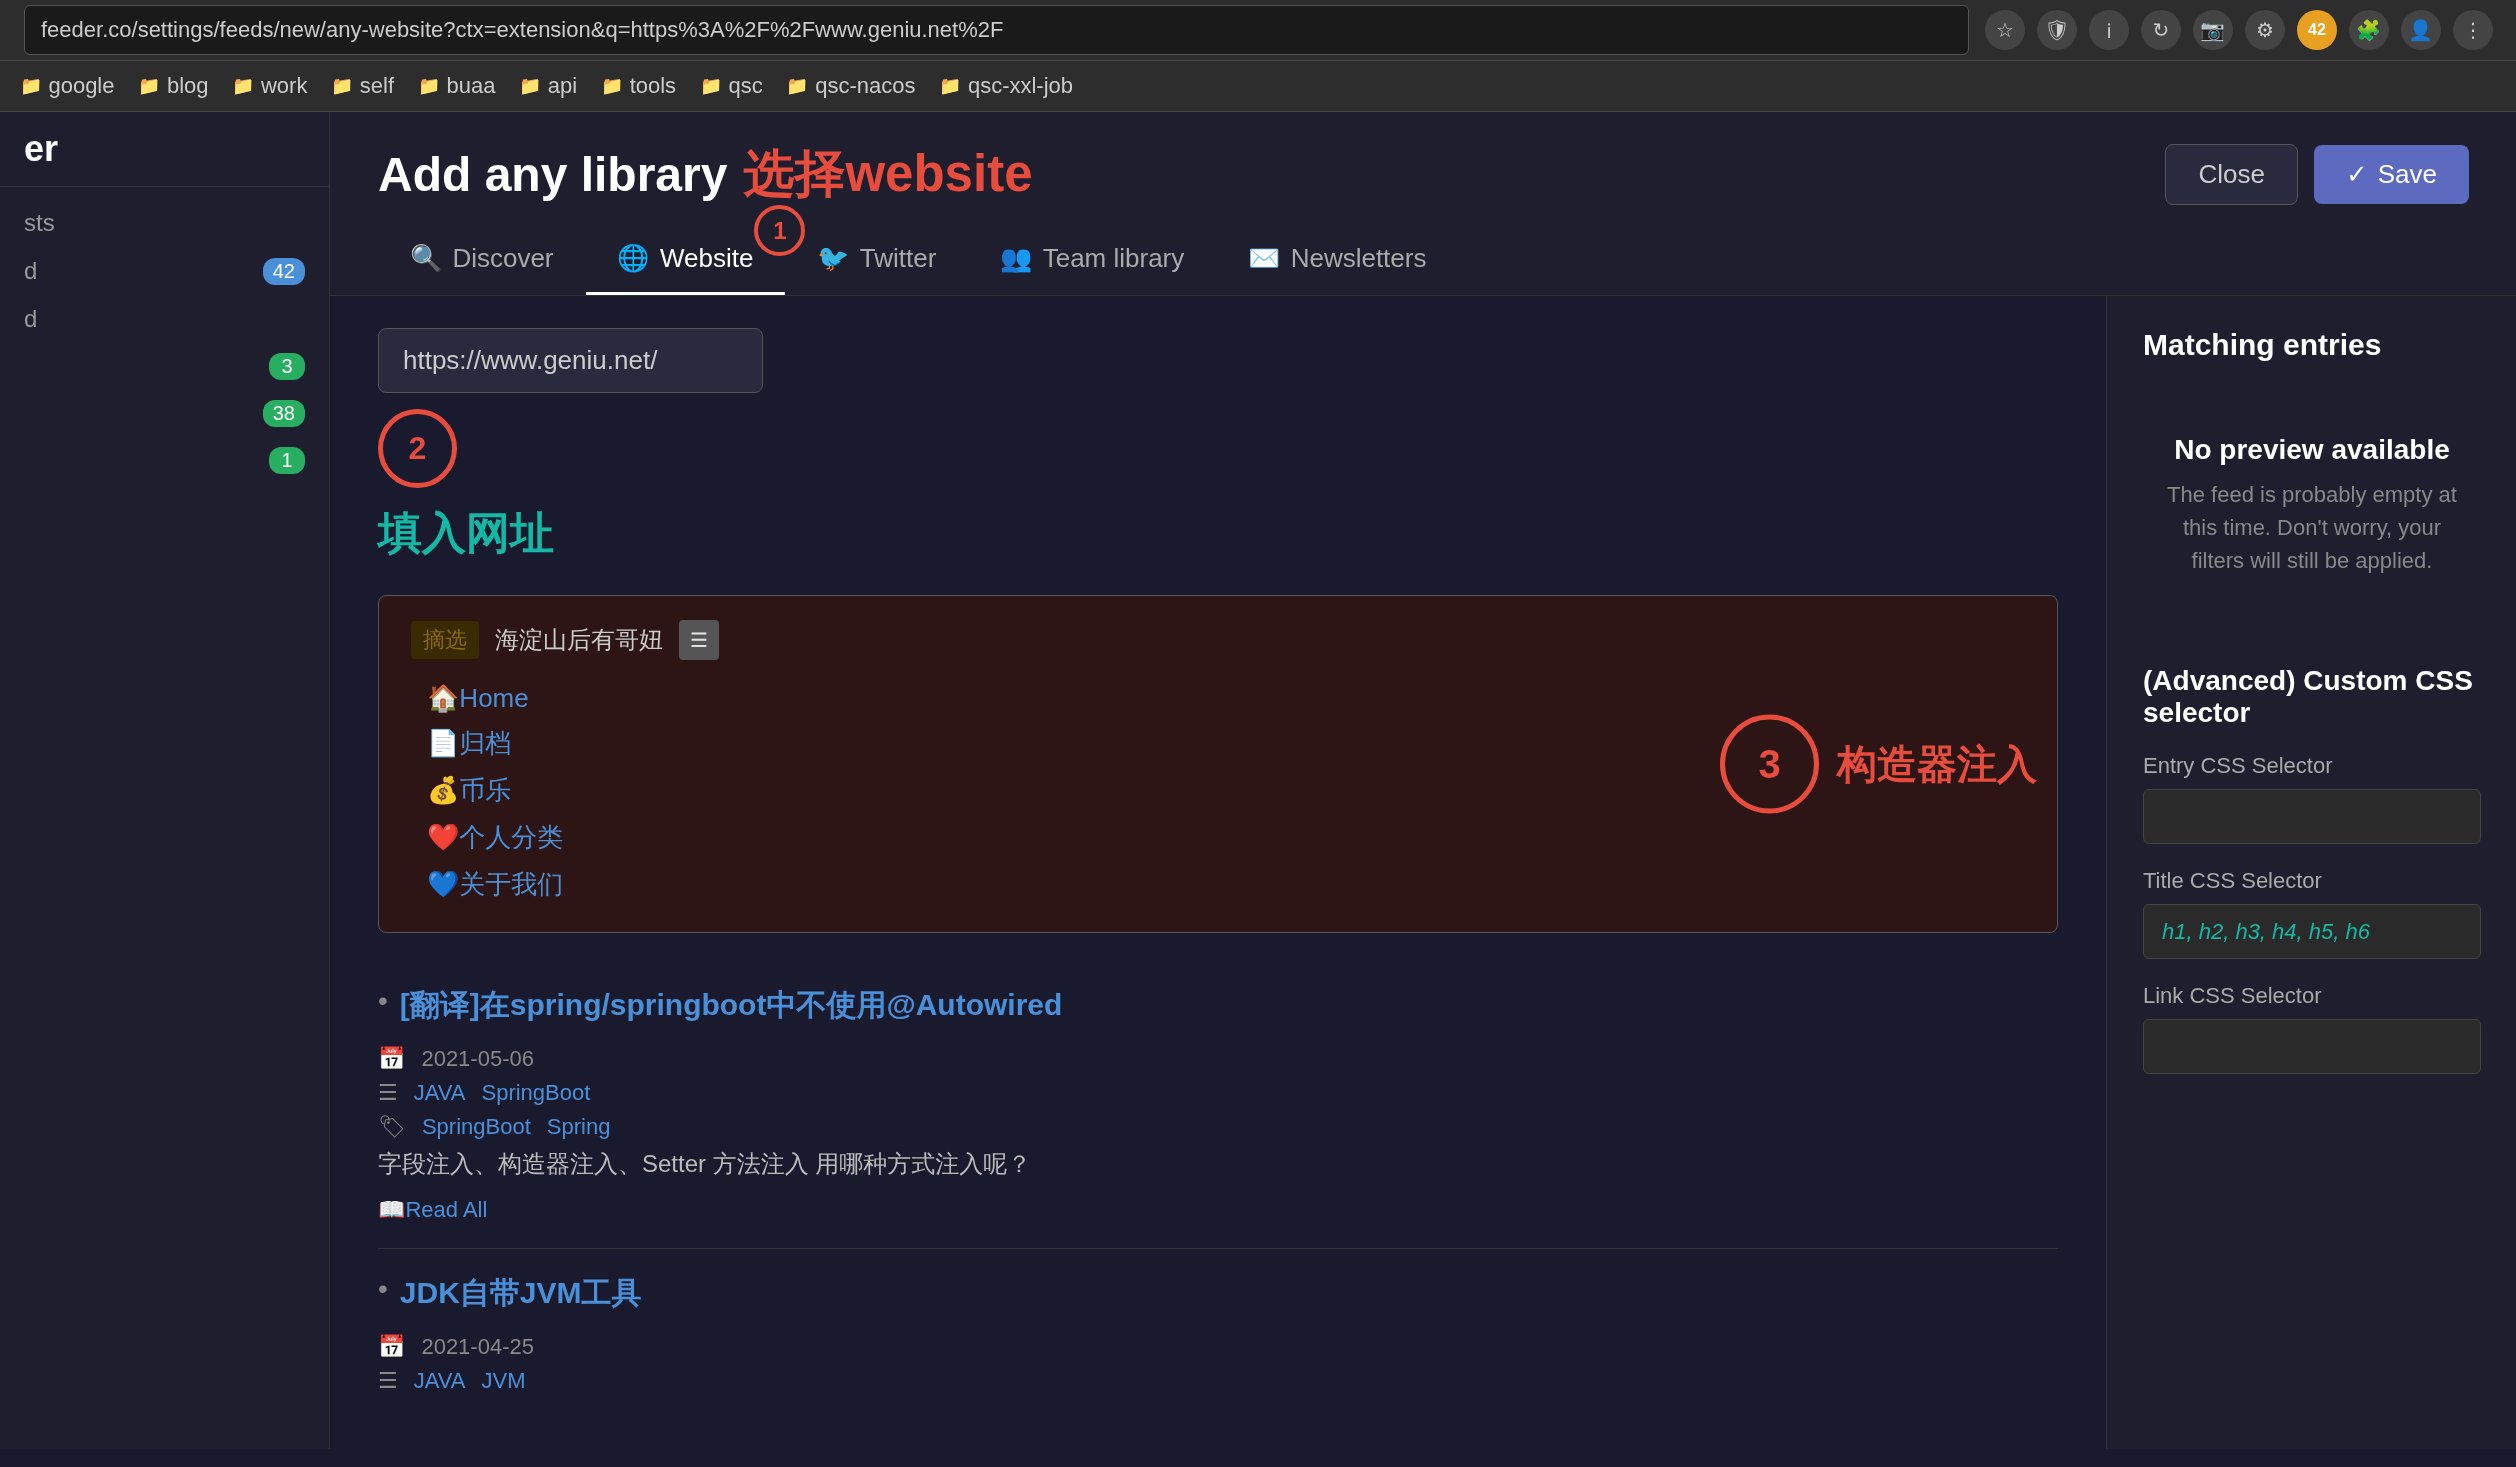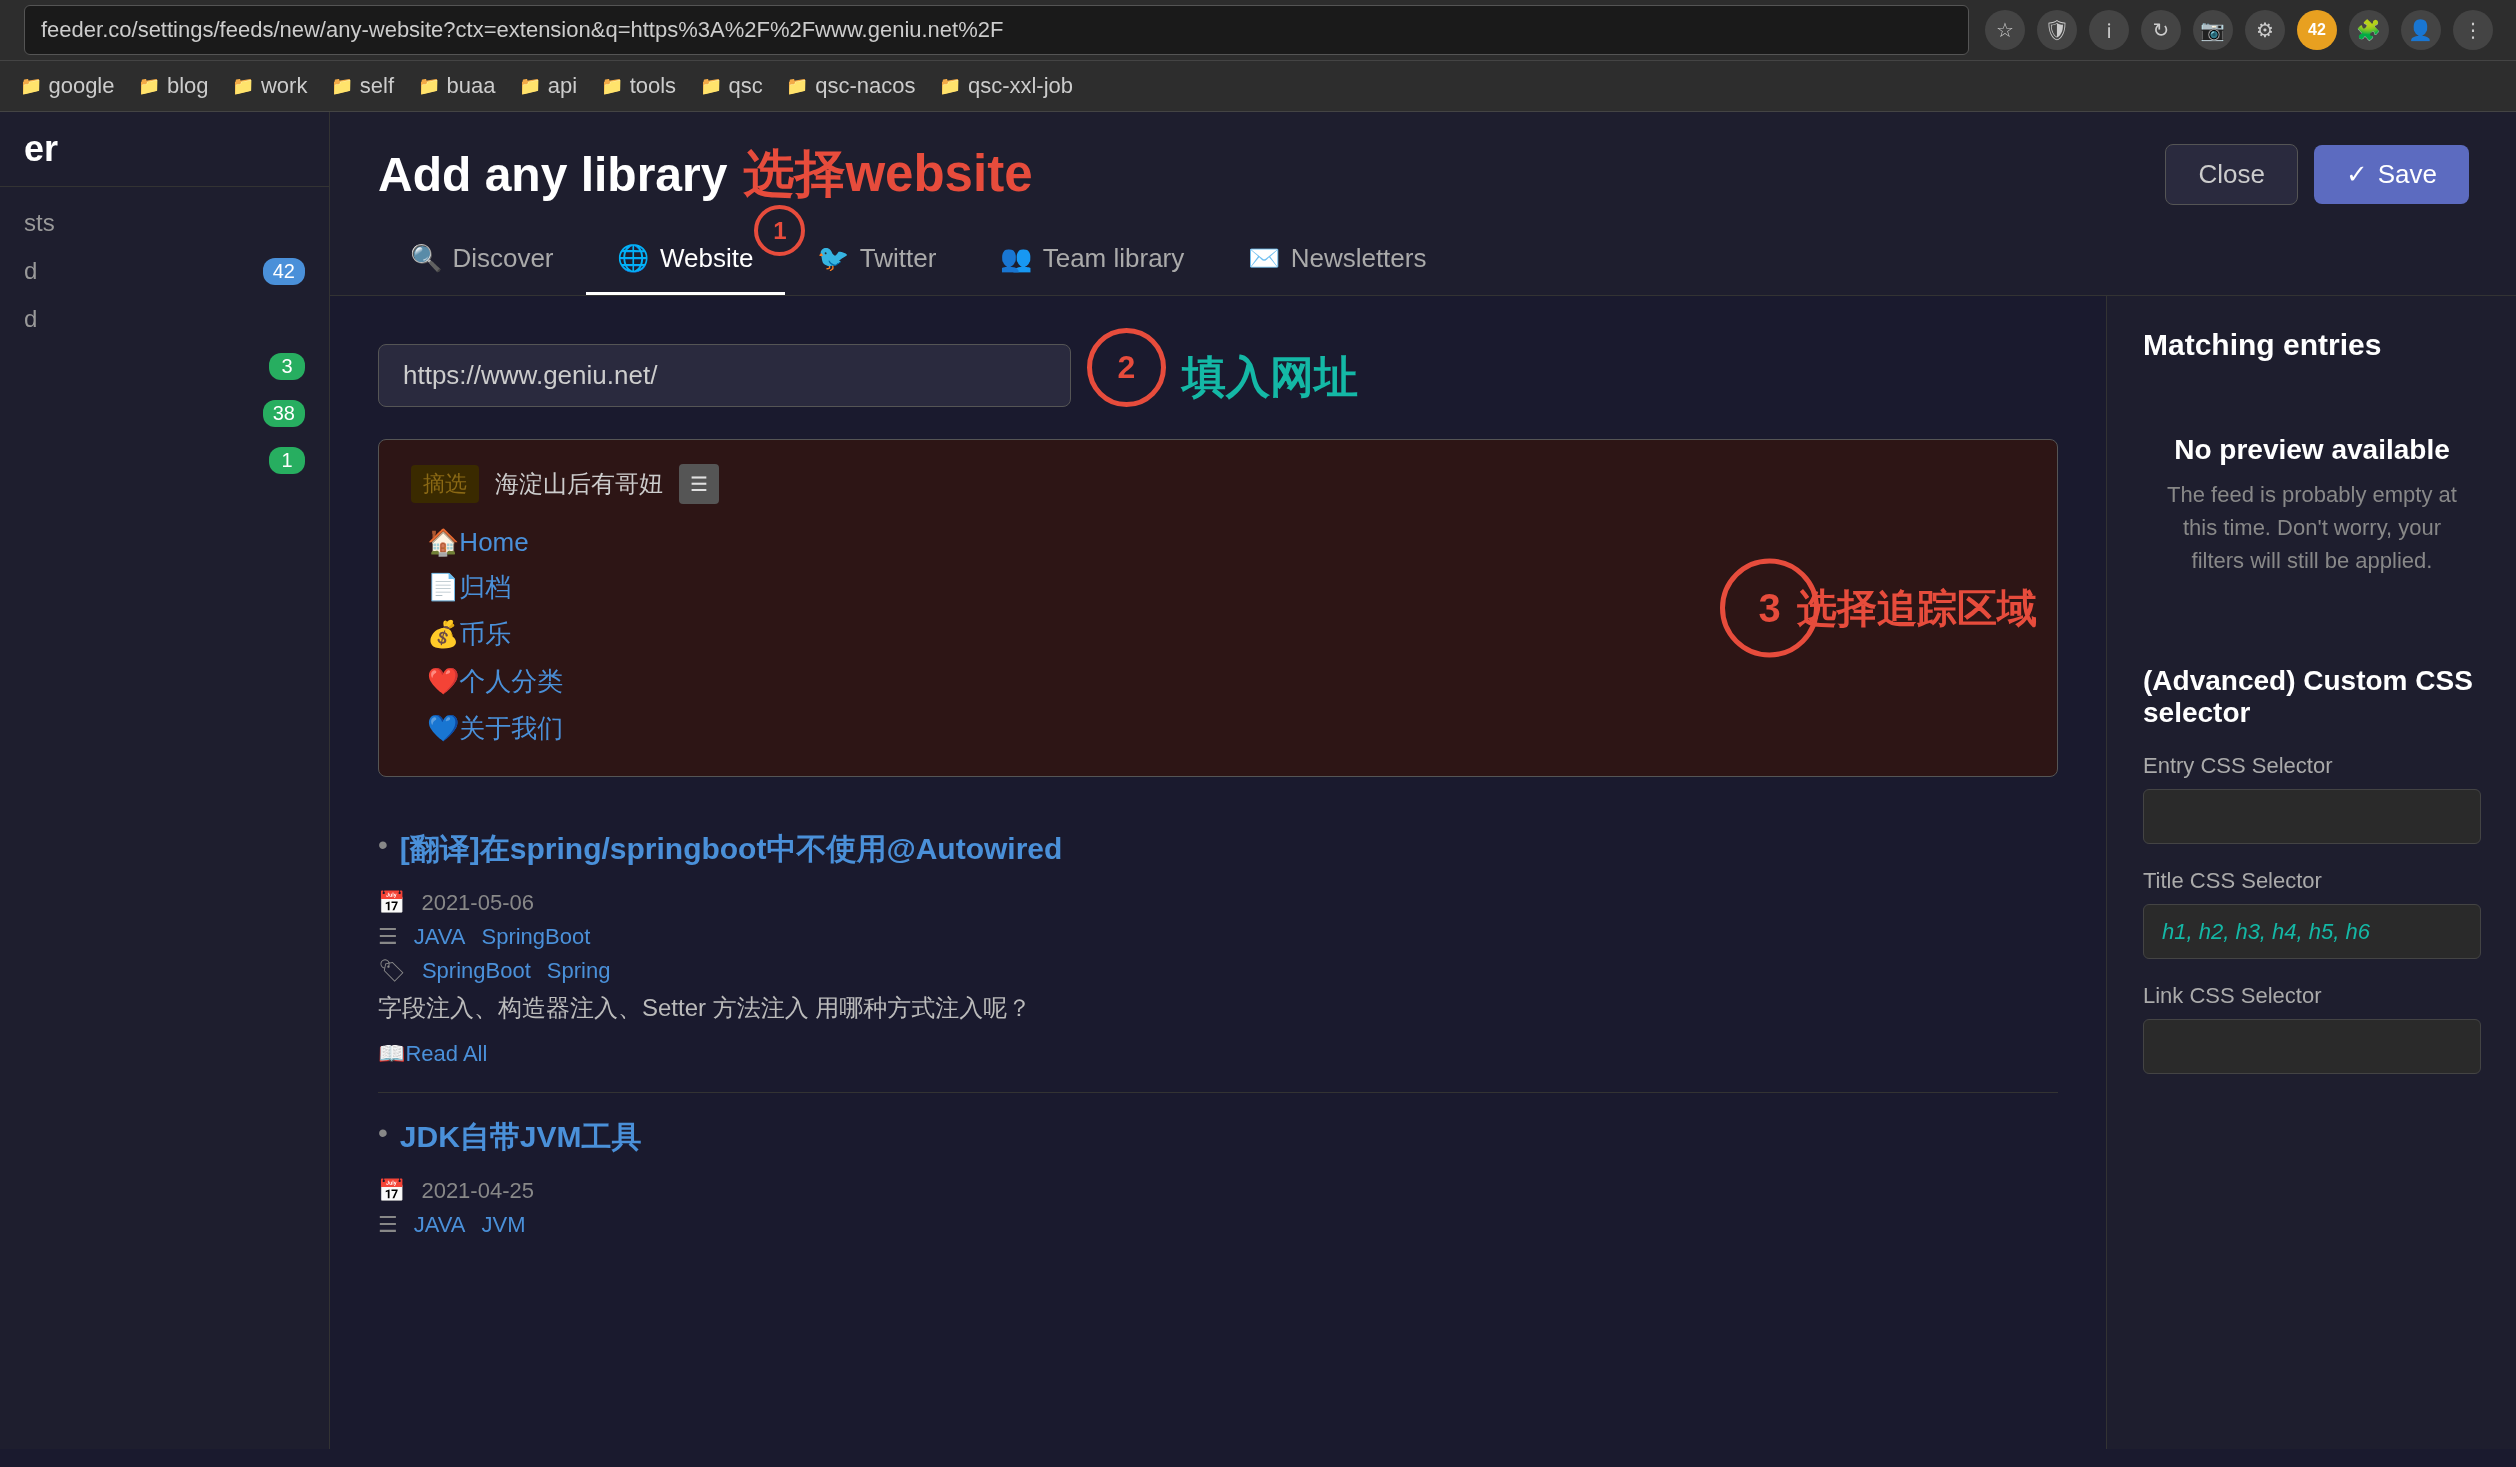--- a/index.html
+++ b/index.html
@@ -227,24 +227,25 @@
     
     .feed-content {
       flex: 1;
       padding: 32px 48px;
       overflow-y: auto;
     }
 
     
     .url-input-row {
       display: flex;
-      align-items: flex-end;
+      align-items: flex-start;
       gap: 16px;
       margin-bottom: 32px;
       position: relative;
+      flex-direction: column;
     }
     .url-input {
       flex: 1;
       max-width: 693px;
       background: #2a2a3e;
       border: 1px solid #555;
       border-radius: 8px;
       padding: 16px 24px;
       font-size: 26px;
       color: #ccc;
@@ -605,21 +606,21 @@
           </div>
           <ul class="nav-links">
             <li><a class="">🏠Home</a></li>
             <li><a class="">📄归档</a></li>
             <li><a class="">💰币乐</a></li>
             <li><a class="">❤️个人分类</a></li>
             <li><a class="">💙关于我们</a></li>
           </ul>
 
           <div class="annotation-circle-3">3</div>
-          <span class="annotation-text-3">选择追踪区域</span>
+          <span class="annotation-text-3">构造器注入</span>
         </div>
 
         <div class="article-entry">
           <div class="bullet-item">
             <span class="bullet">•</span>
             <a class="article-title">[翻译]在spring/springboot中不使用@Autowired</a>
           </div>
           <div class="article-meta">
             <span>📅</span>
             <span>2021-05-06</span>

